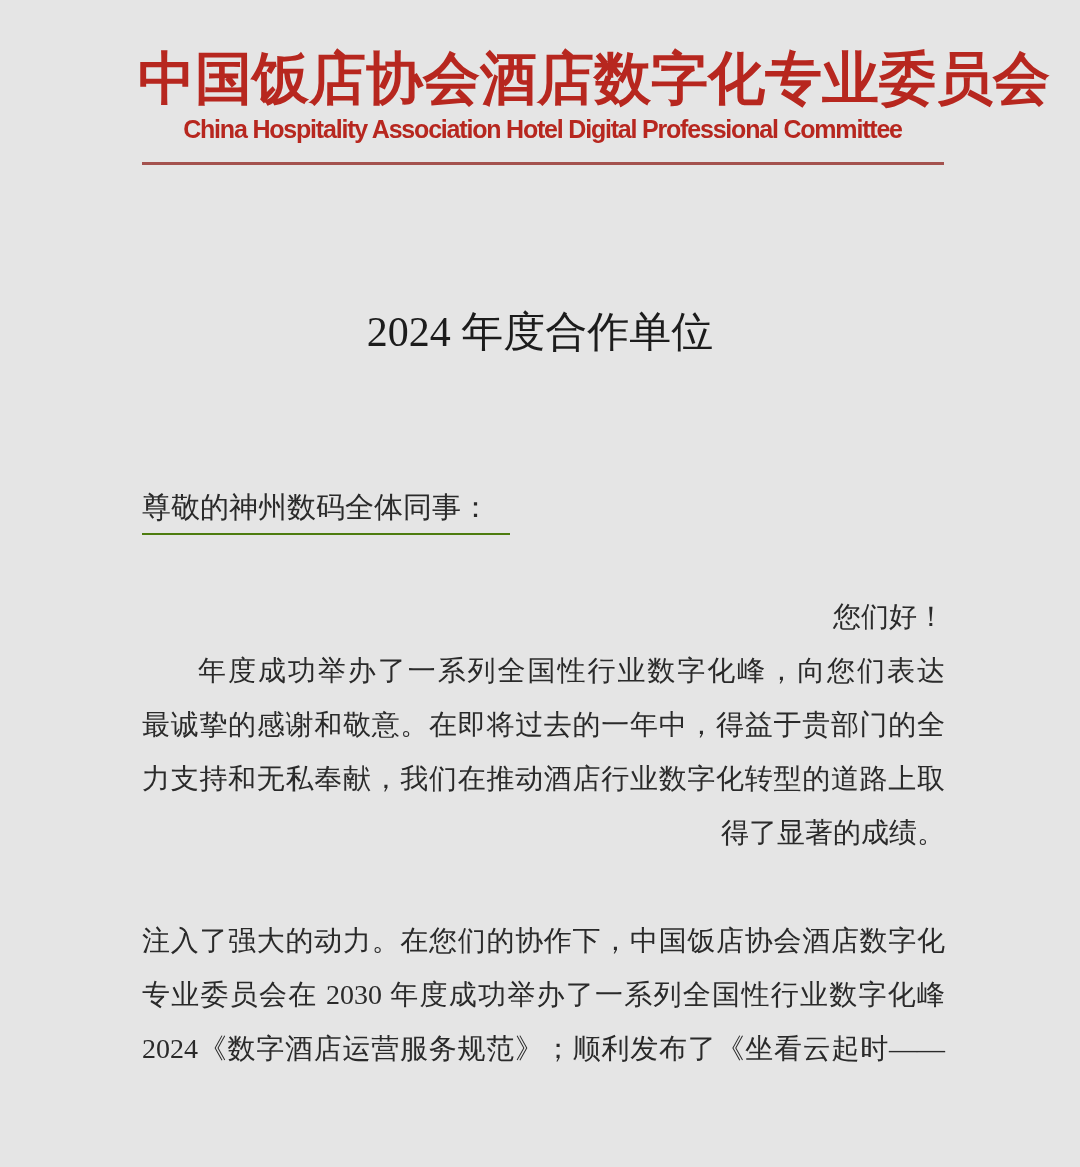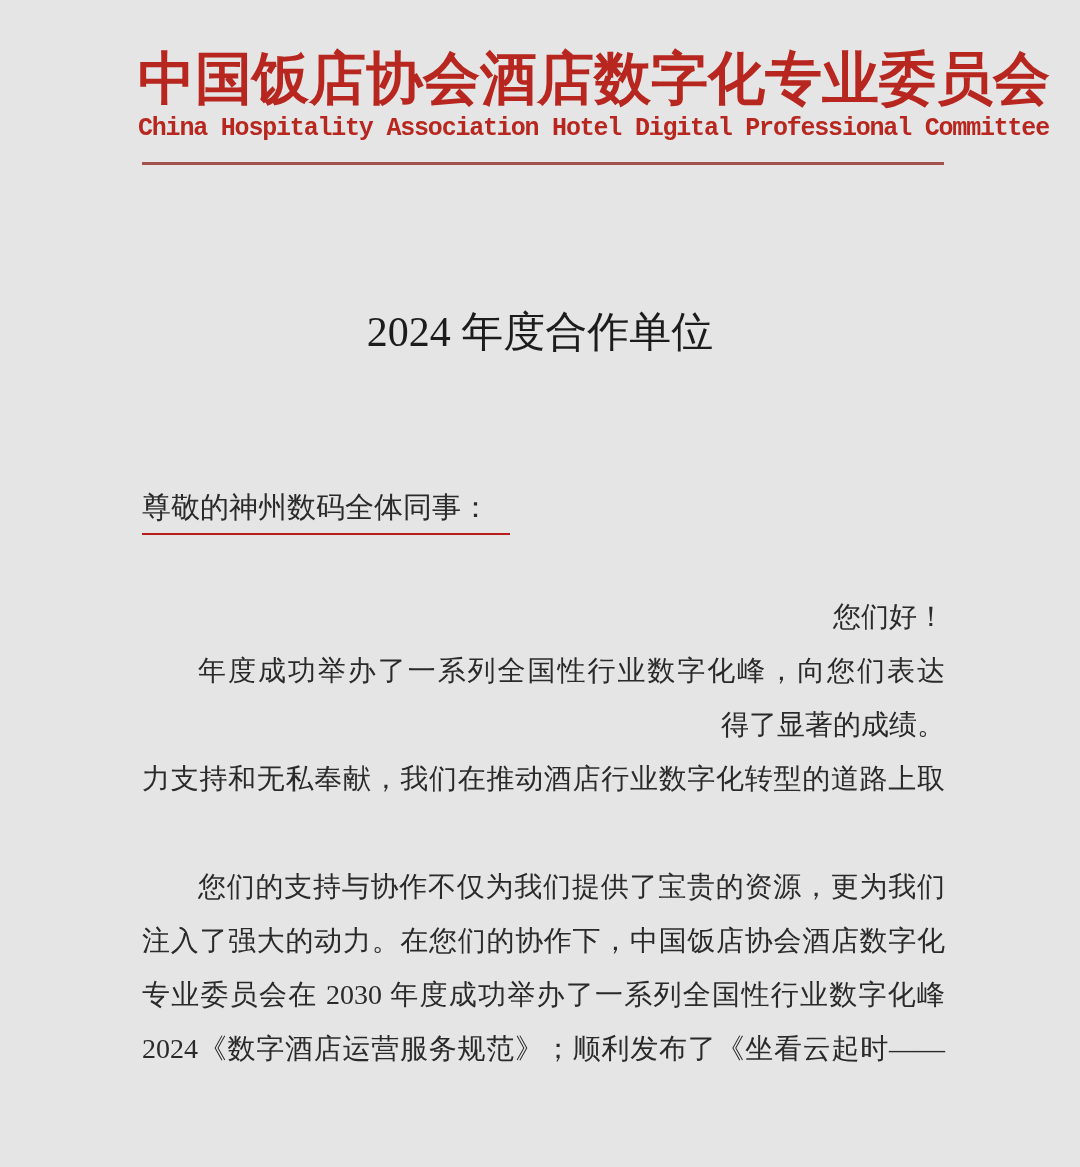--- a/index.html
+++ b/index.html
@@ -28,21 +28,21 @@
   .lh-en {
     position: absolute;
     left: 138px; right: 133px; top: 113px;
     font-size: 25px;
     line-height: 32px;
     font-weight: 700;
     letter-spacing: -1.2px;
     color: #b7271f;
     text-align: center;
     white-space: nowrap;
-    font-family: Liberation Mono, monospace;
+    font-family: Liberation Sans, sans-serif;
   }
   .lh-rule {
     position: absolute;
     left: 142px; right: 136px; top: 162px;
     height: 3px;
     background: #a4524e;
   }
   
   .doc-title {
     position: absolute;
@@ -56,21 +56,21 @@
   
   .salutation-row {
     position: absolute;
     left: 142px; top: 487px;
     font-size: 29px;
     line-height: 40px;
     color: #2a2a2a;
   }
   .salutation-row .u {
     display: inline-block;
-    border-bottom: 2px solid #b91c1c;
+    border-bottom: 2px solid #4d7c0f;
     padding: 0 20px 6px 0;
   }
   
   .body-block {
     position: absolute;
     left: 142px; right: 135px; top: 590px;
     font-size: 28px;
     color: #2a2a2a;
   }
   .line {
@@ -103,24 +103,24 @@
   </div>
 
   <div class="salutation-row">
     <span class="u">尊敬的神州数码全体同事：</span>
   </div>
 
   <main class="body-block">
     <div class="line ind">您们好！</div>
 
     <div class="line ind jst">年度成功举办了一系列全国性行业数字化峰，向您们表达</div>
+    <div class="line jst">最诚挚的感谢和敬意。在即将过去的一年中，得益于贵部门的全</div>
+    <div class="line jst">力支持和无私奉献，我们在推动酒店行业数字化转型的道路上取</div>
     <div class="line">得了显著的成绩。</div>
-    <div class="line jst">力支持和无私奉献，我们在推动酒店行业数字化转型的道路上取</div>
 
     <div class="gap"></div>
 
-    <div class="line ind jst">您们的支持与协作不仅为我们提供了宝贵的资源，更为我们</div>
     <div class="line jst">注入了强大的动力。在您们的协作下，中国饭店协会酒店数字化</div>
     <div class="line jst">专业委员会在 2030 年度成功举办了一系列全国性行业数字化峰</div>
     <div class="line jst">2024《数字酒店运营服务规范》；顺利发布了《坐看云起时——</div>
   </main>
 
 </div>
 
 </body></html>

